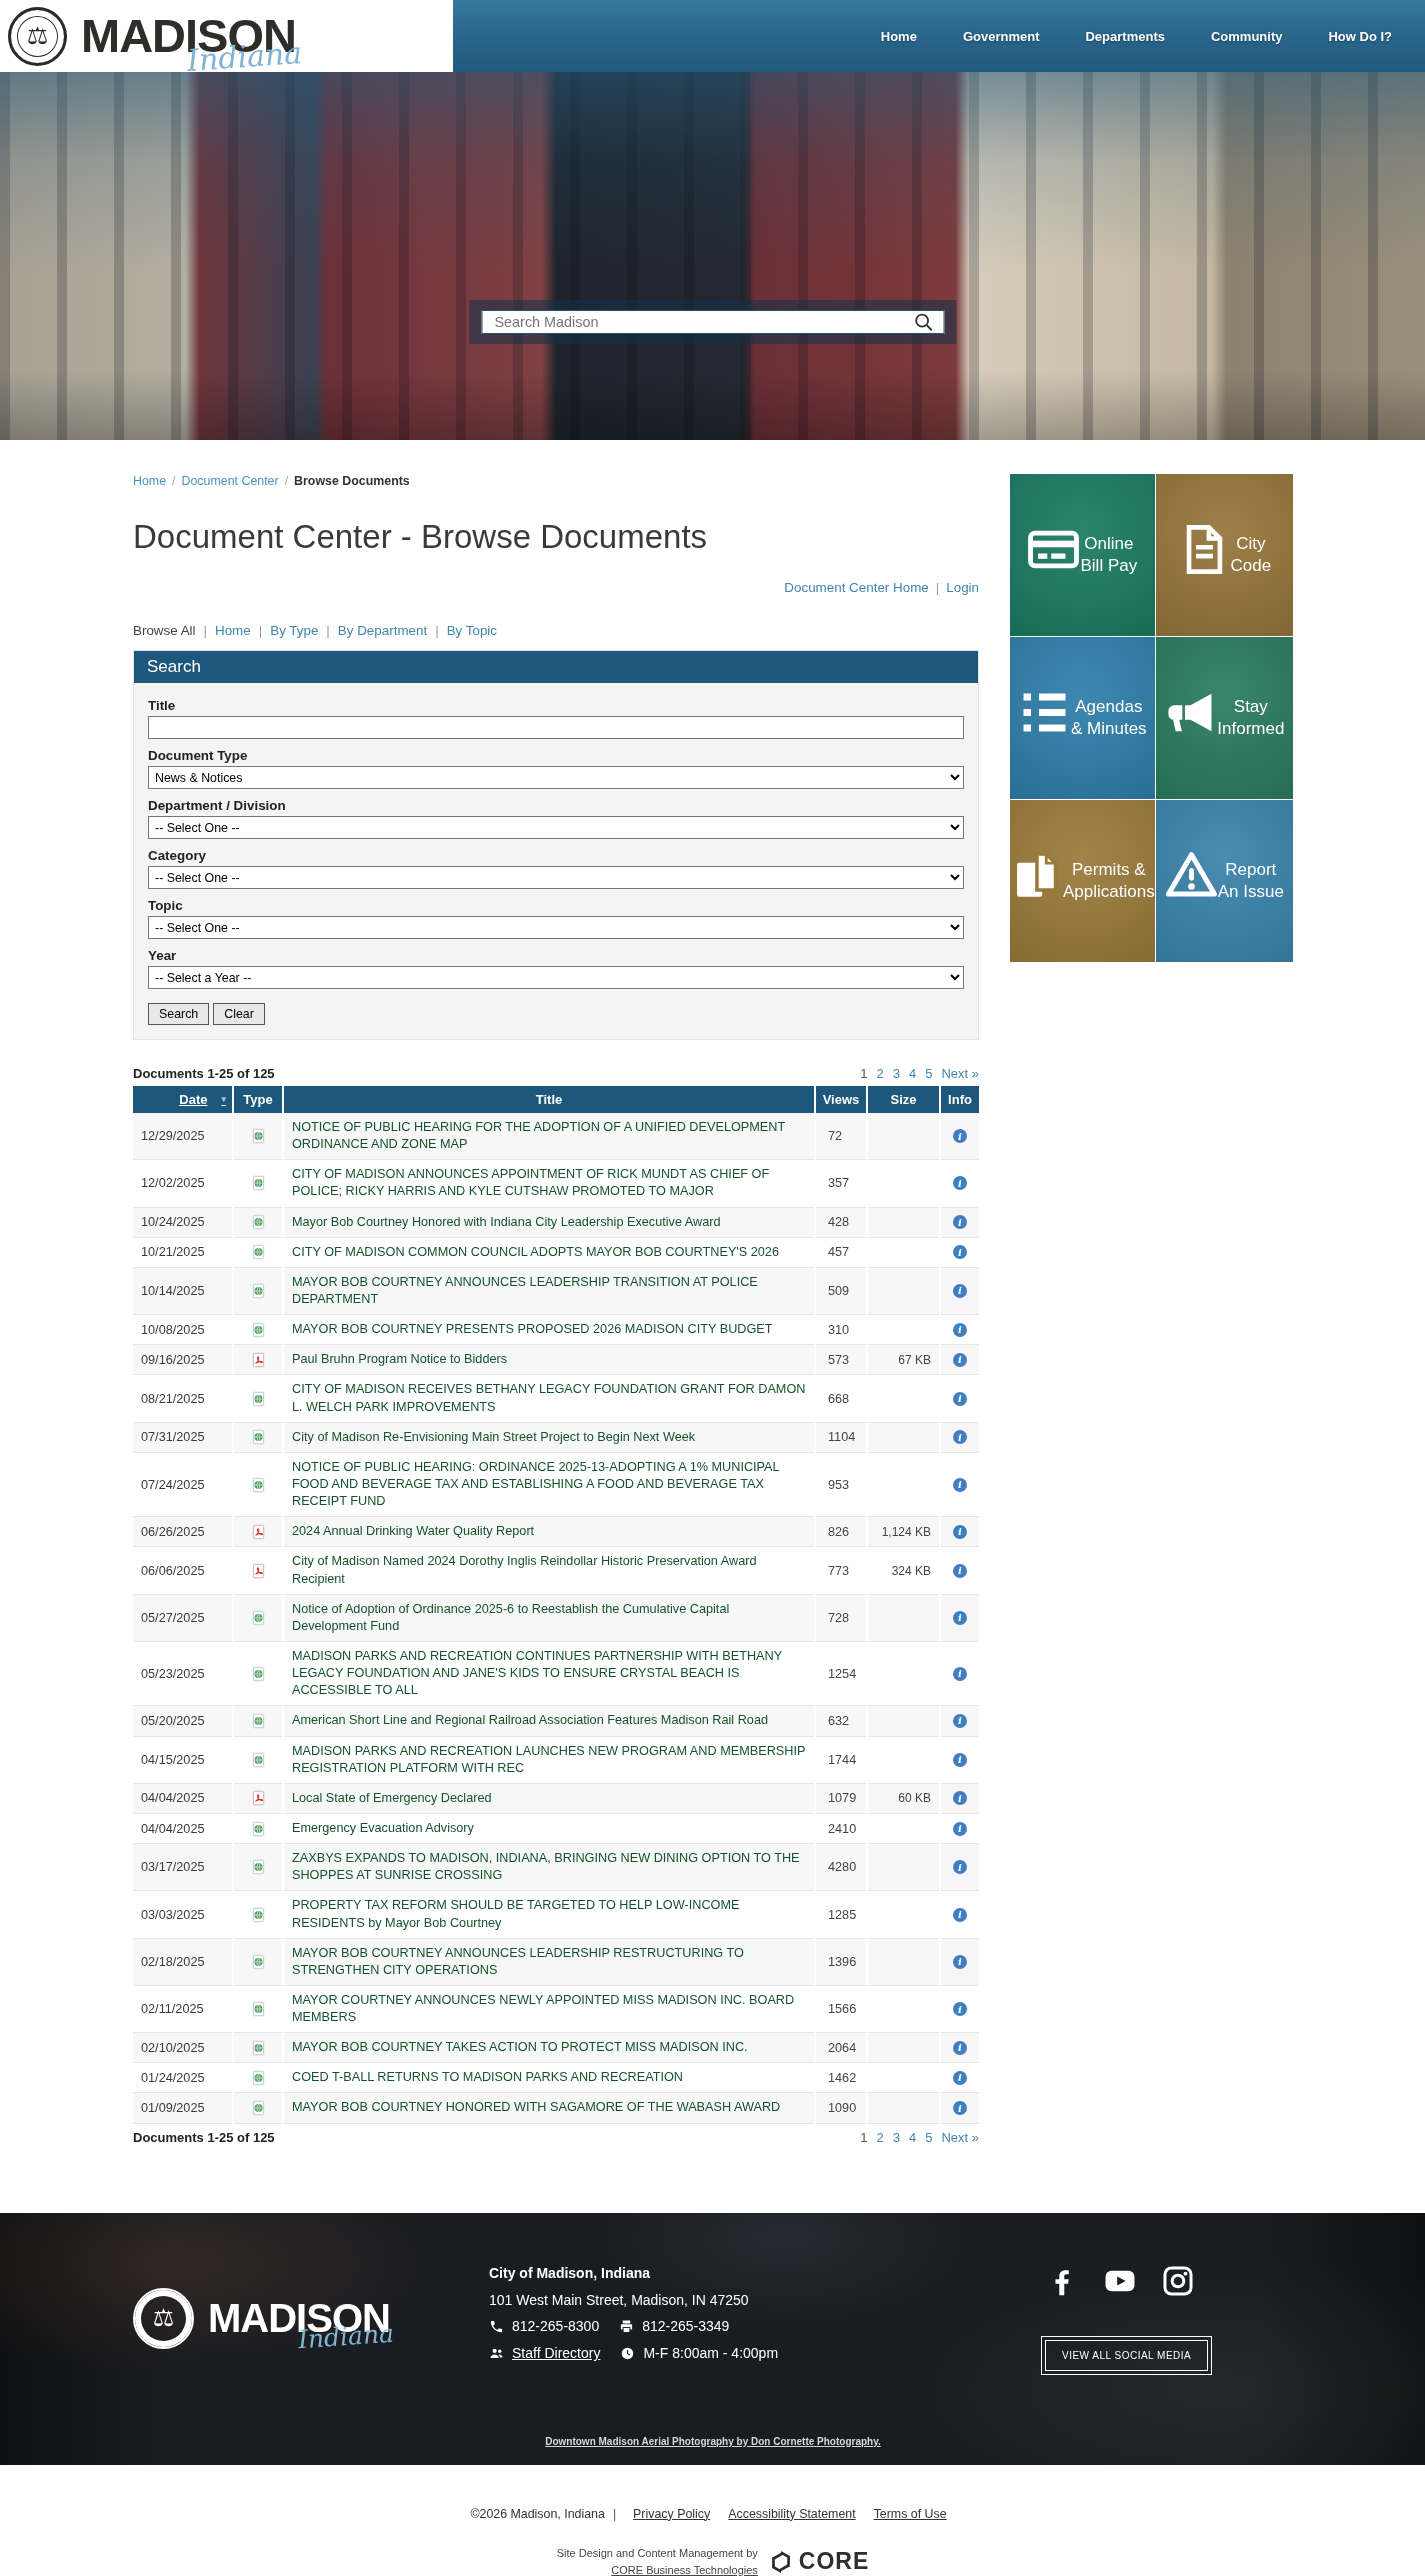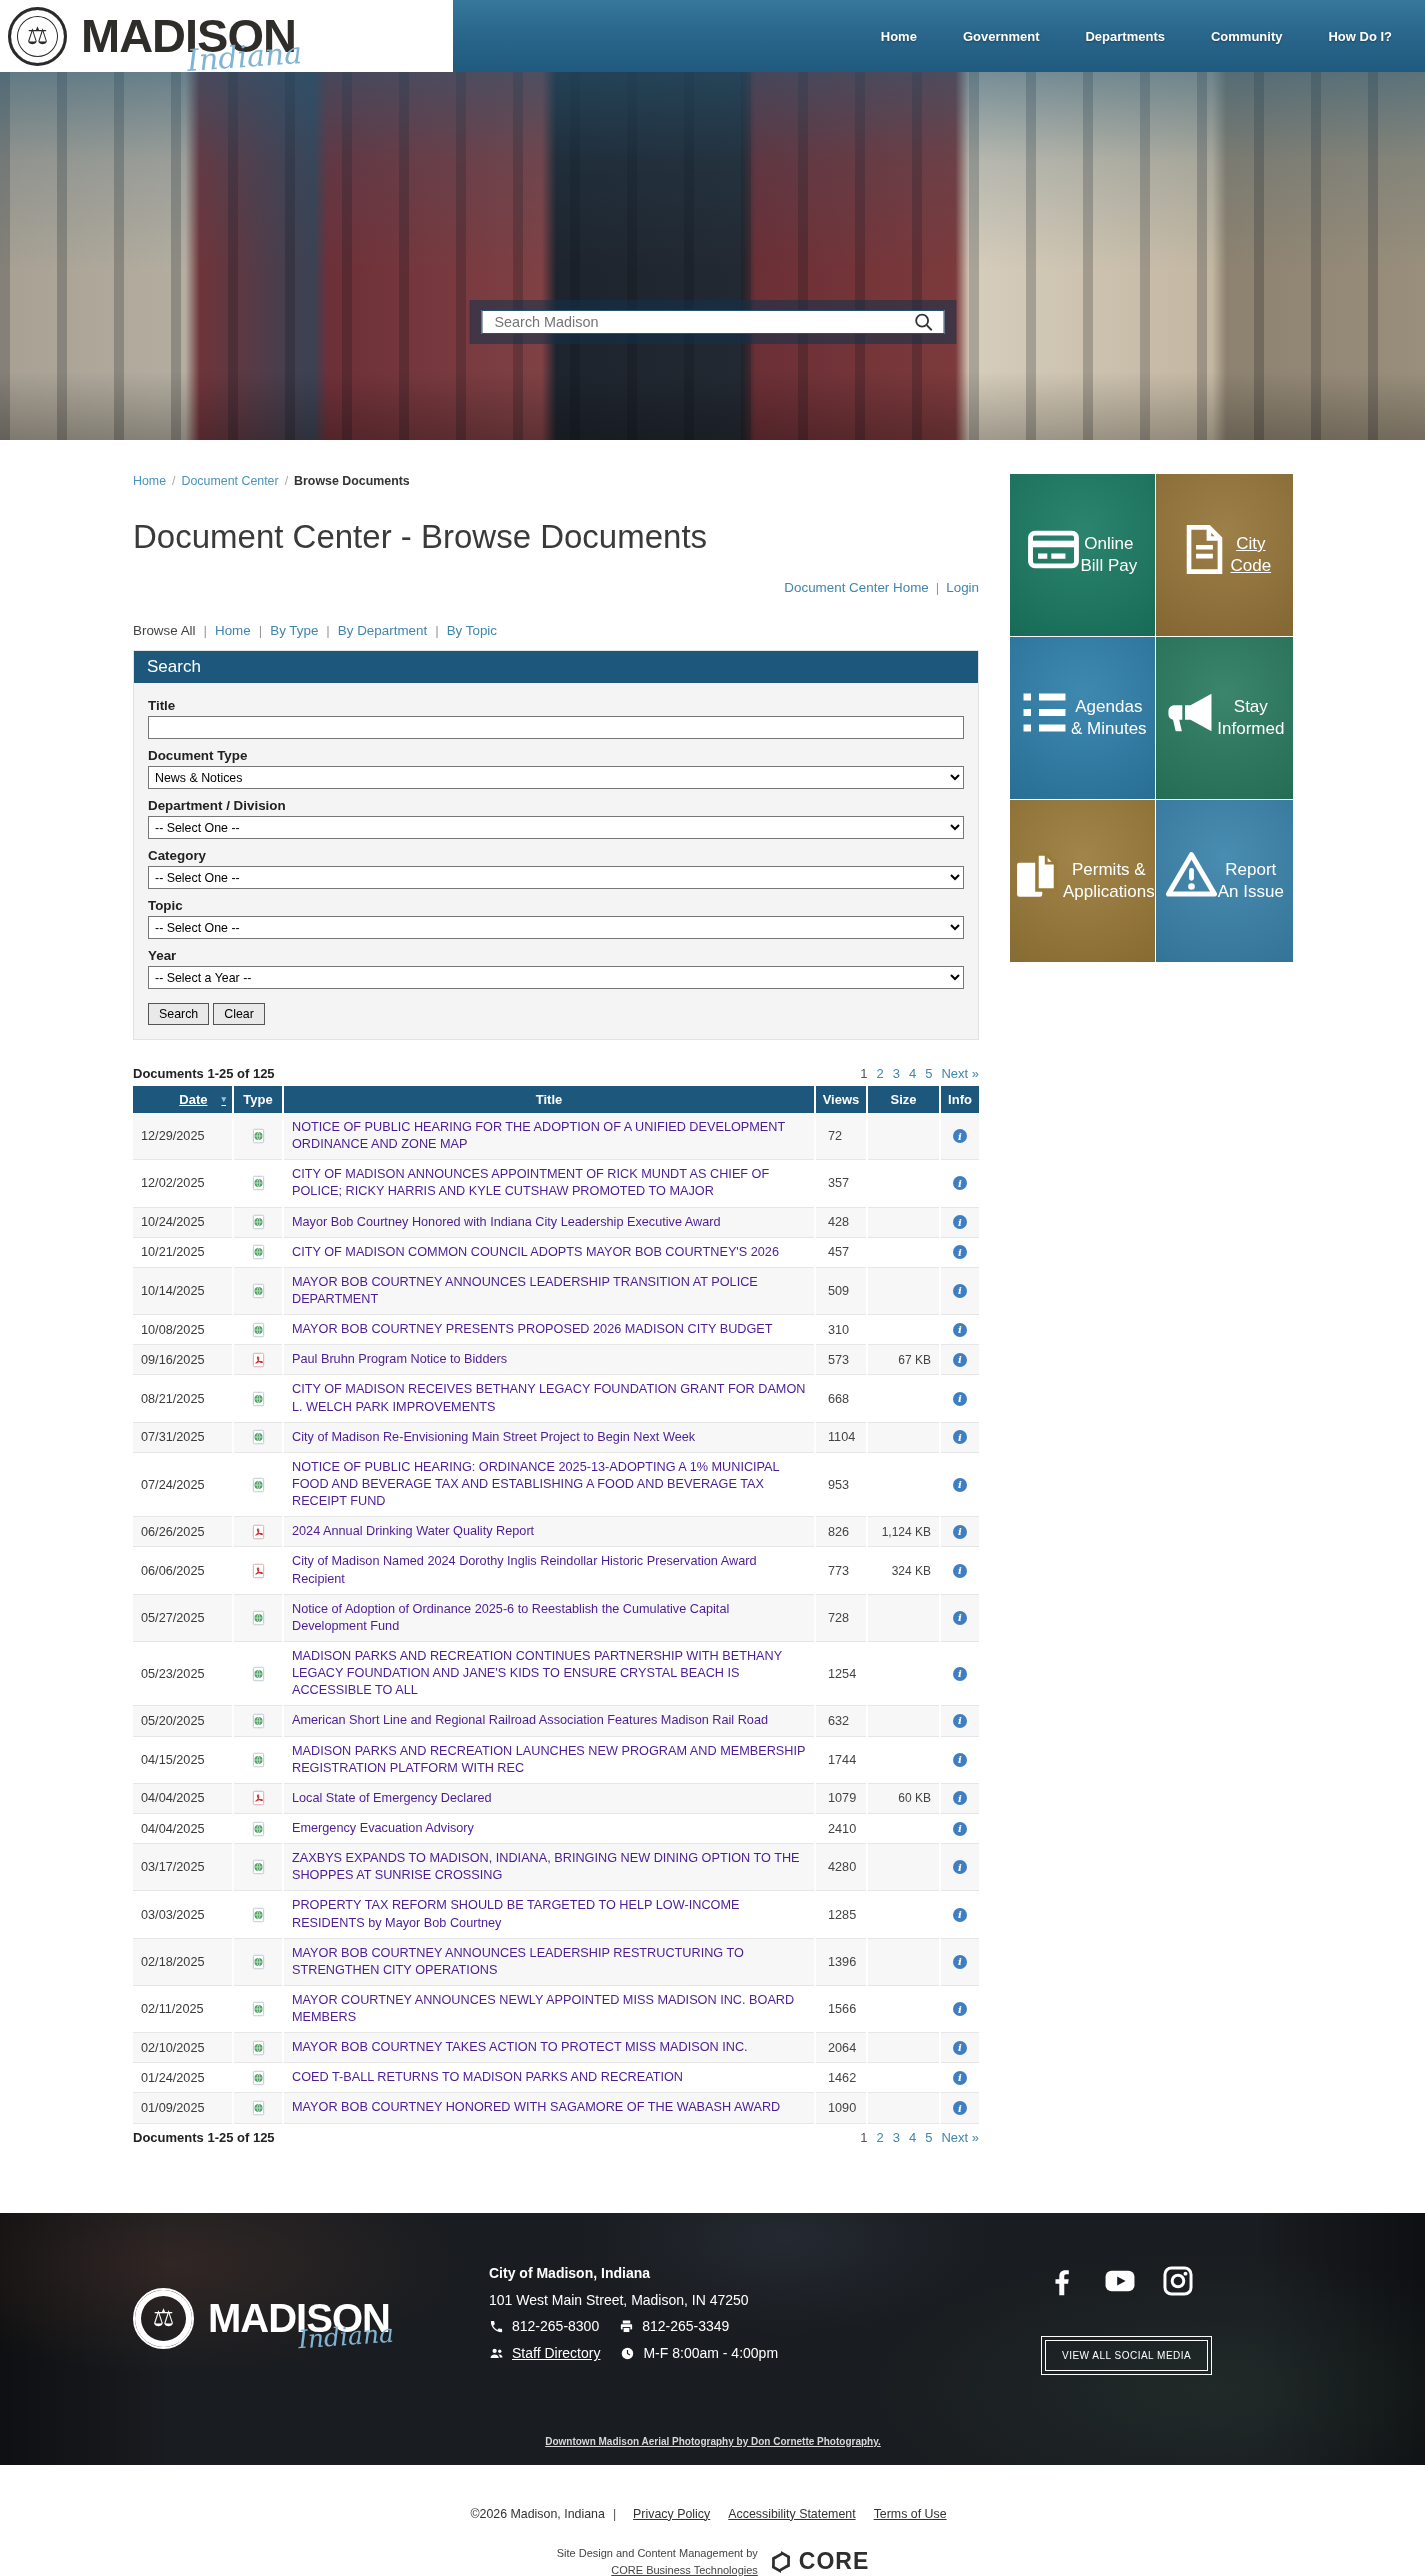--- a/index.html
+++ b/index.html
@@ -68,21 +68,21 @@
   .doc-table { margin-top:5px; display:flex; flex-direction:column; }
   .t-row { display:grid; grid-template-columns:99px 48px 1fr 50px 71px 38px; column-gap:2px; }
   .h-cell { background:#1d587c; color:#fff; font-weight:700; font-size:13px; padding:6px 6px; text-align:center; }
   .h-cell.left { text-align:right; padding-left:10px;text-decoration:underline; }
   .h-cell .sort { font-size:9px; color:#9fc0d4; margin-left:14px; vertical-align:2px; }
   .b-cell { font-size:12.7px; padding:6px 8px; border-bottom:1px solid #e6e6e6; display:flex; align-items:center; }
   .row-odd .b-cell { background:#f7f7f7; }
   .row-even .b-cell { background:#fff; }
   .cell-date { color:#3a3a3a; }
   .cell-type { justify-content:center; }
-  .cell-title a { color:#4c1d95; line-height:1.35; }
+  .cell-title a { color:#14532d; line-height:1.35; }
   .cell-views { color:#444; padding-left:12px; }
   .cell-size { color:#444; justify-content:flex-end; font-size:12px; }
   .cell-info { justify-content:center; }
   .info-dot { width:14px; height:14px; border-radius:50%; background:#3f7fc1; color:#fff; font:italic 700 10px "DejaVu Serif",serif; display:flex; align-items:center; justify-content:center; cursor:pointer; }
   .docs-bar.bottom { margin-top:6px; }
 
   
   .tile-grid { display:grid; grid-template-columns:1fr 1fr; grid-auto-rows:162px; gap:1px; align-self:start; }
   .tile { display:flex; flex-direction:row; align-items:center; justify-content:center; color:#fff; text-align:center; cursor:pointer;
           background-image: radial-gradient(circle at 50% 35%, rgba(255,255,255,.08), rgba(0,0,0,.12)); }
@@ -672,21 +672,21 @@
           <rect x="1.6" y="4.6" width="20.8" height="14.8" rx="2" fill="none" stroke="#fff" stroke-width="2.2"></rect>
           <rect x="2.6" y="8" width="18.8" height="3" fill="#fff"></rect>
           <rect x="5" y="13.8" width="4.2" height="2.4" fill="#fff"></rect>
           <rect x="11" y="13.8" width="6.4" height="2.4" fill="#fff"></rect>
         </svg>
         <div class="tile-label">
           <div>Online</div>
           <div>Bill Pay</div>
         </div>
       </a>
-      <a class="tile" style="background-color: rgb(149, 117, 57); text-decoration: underline;">
+      <a class="tile" style="background-color: rgb(149, 117, 57);">
         <svg viewBox="0 0 24 24">
           <path d="M5 2h9l5 5v15H5z" fill="none" stroke="#fff" stroke-width="2.1"></path>
           <path d="M14 2v5h5" fill="none" stroke="#fff" stroke-width="2.1"></path>
           <path d="M8.2 11h7.6M8.2 15h7.6" stroke="#fff" stroke-width="2.1"></path>
         </svg>
         <div class="tile-label">
           <div>City</div>
           <div>Code</div>
         </div>
       </a>

